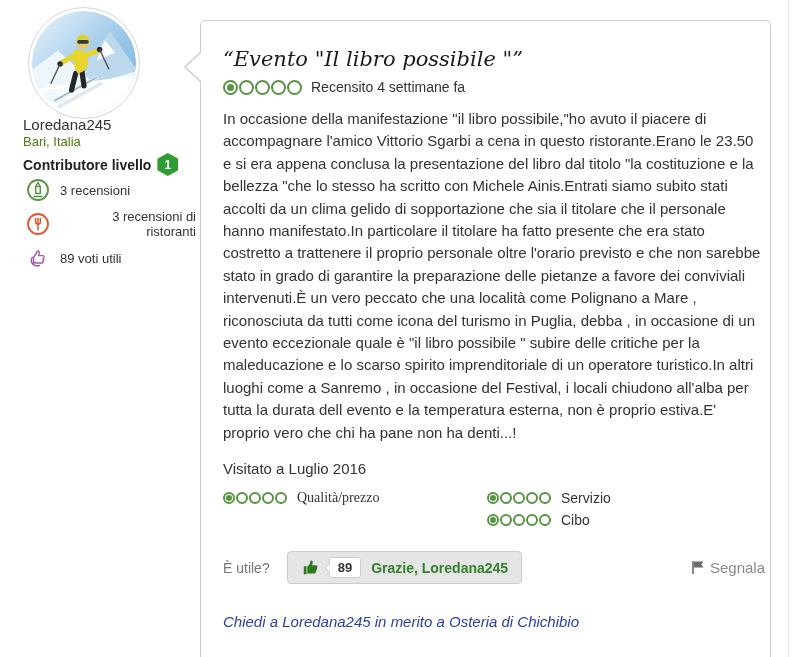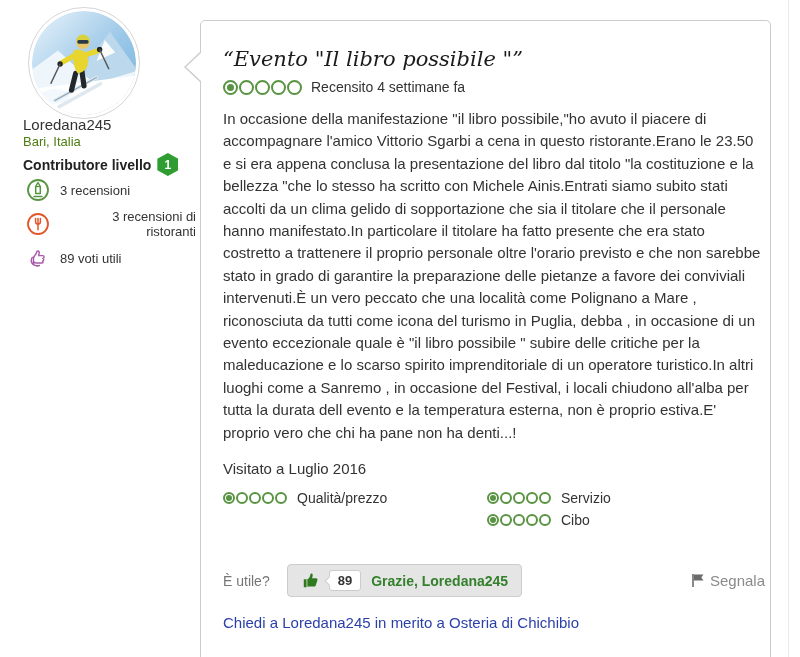--- a/index.html
+++ b/index.html
@@ -75,25 +75,25 @@
     content:"";position:absolute;inset:2px;background:var(--ta-green);border-radius:50%;
   }
   .bubbles.small .bubble{width:12px;height:12px;border-width:2px;}
   .bubbles.small .bubble.filled::after{inset:1px;}
 
   .review-body{margin-top:13px;width:542px;font-size:15px;line-height:22.4px;color:#333;}
   .visited{margin-top:16px;font-size:15px;color:#333;}
 
   .subratings{margin-top:13px;display:flex;width:542px;}
   .subcol{display:flex;flex-direction:column;row-gap:6px;}
-  .subcol.left{width:264px;}
+  .subcol.left{width:264px;font-family:Liberation Serif, serif;}
   .subrating{display:flex;align-items:center;}
   .subrating .sr-label{font-size:14px;color:#333;margin-left:9px;}
 
-  .footer-row{margin-top:36px;display:flex;align-items:center;width:542px;}
+  .footer-row{margin-top:23px;display:flex;align-items:center;width:542px;}
   .useful-q{font-size:14px;color:var(--text-gray);}
   .helpful-btn{
     margin-left:17px;display:flex;align-items:center;
     border:1px solid var(--border-gray);border-radius:4px;background:#e5e5e5;
     padding:6px 13px;cursor:pointer;height:33px;
   }
   .helpful-btn .thumb{width:19px;height:19px;margin-right:9px;}
   .count-chip{
     position:relative;border:1px solid #ccc;border-radius:3px;background:#fff;
     font-size:13px;font-weight:bold;color:#333;padding:2px 8px;margin-right:10px;
@@ -101,21 +101,21 @@
   .count-chip::before{
     content:"";position:absolute;left:-4px;top:50%;width:6px;height:6px;
     background:#fff;border-left:1px solid #ccc;border-bottom:1px solid #ccc;
     transform:translateY(-50%) rotate(45deg);
   }
   .thanks{font-size:14px;font-weight:bold;color:#34802c;}
   .report{margin-left:auto;display:flex;align-items:center;cursor:pointer;}
   .report .flag{width:14px;height:15px;margin-right:5px;}
   .report-label{font-size:15px;color:#8a8a8a;}
 
-  .ask-link{margin-top:17px;font-size:15px;color:var(--link-blue);cursor:pointer;display:inline-block;}
+  .ask-link{margin-top:29px;font-size:15px;color:var(--link-blue);cursor:pointer;display:inline-block;font-style:italic;}
 </style>
 </head>
 <body>
 
 <div class="page-divider"></div>
 
 <div class="sidebar">
 
   <div class="avatar-wrap">
     <svg viewBox="0 0 100 100">

